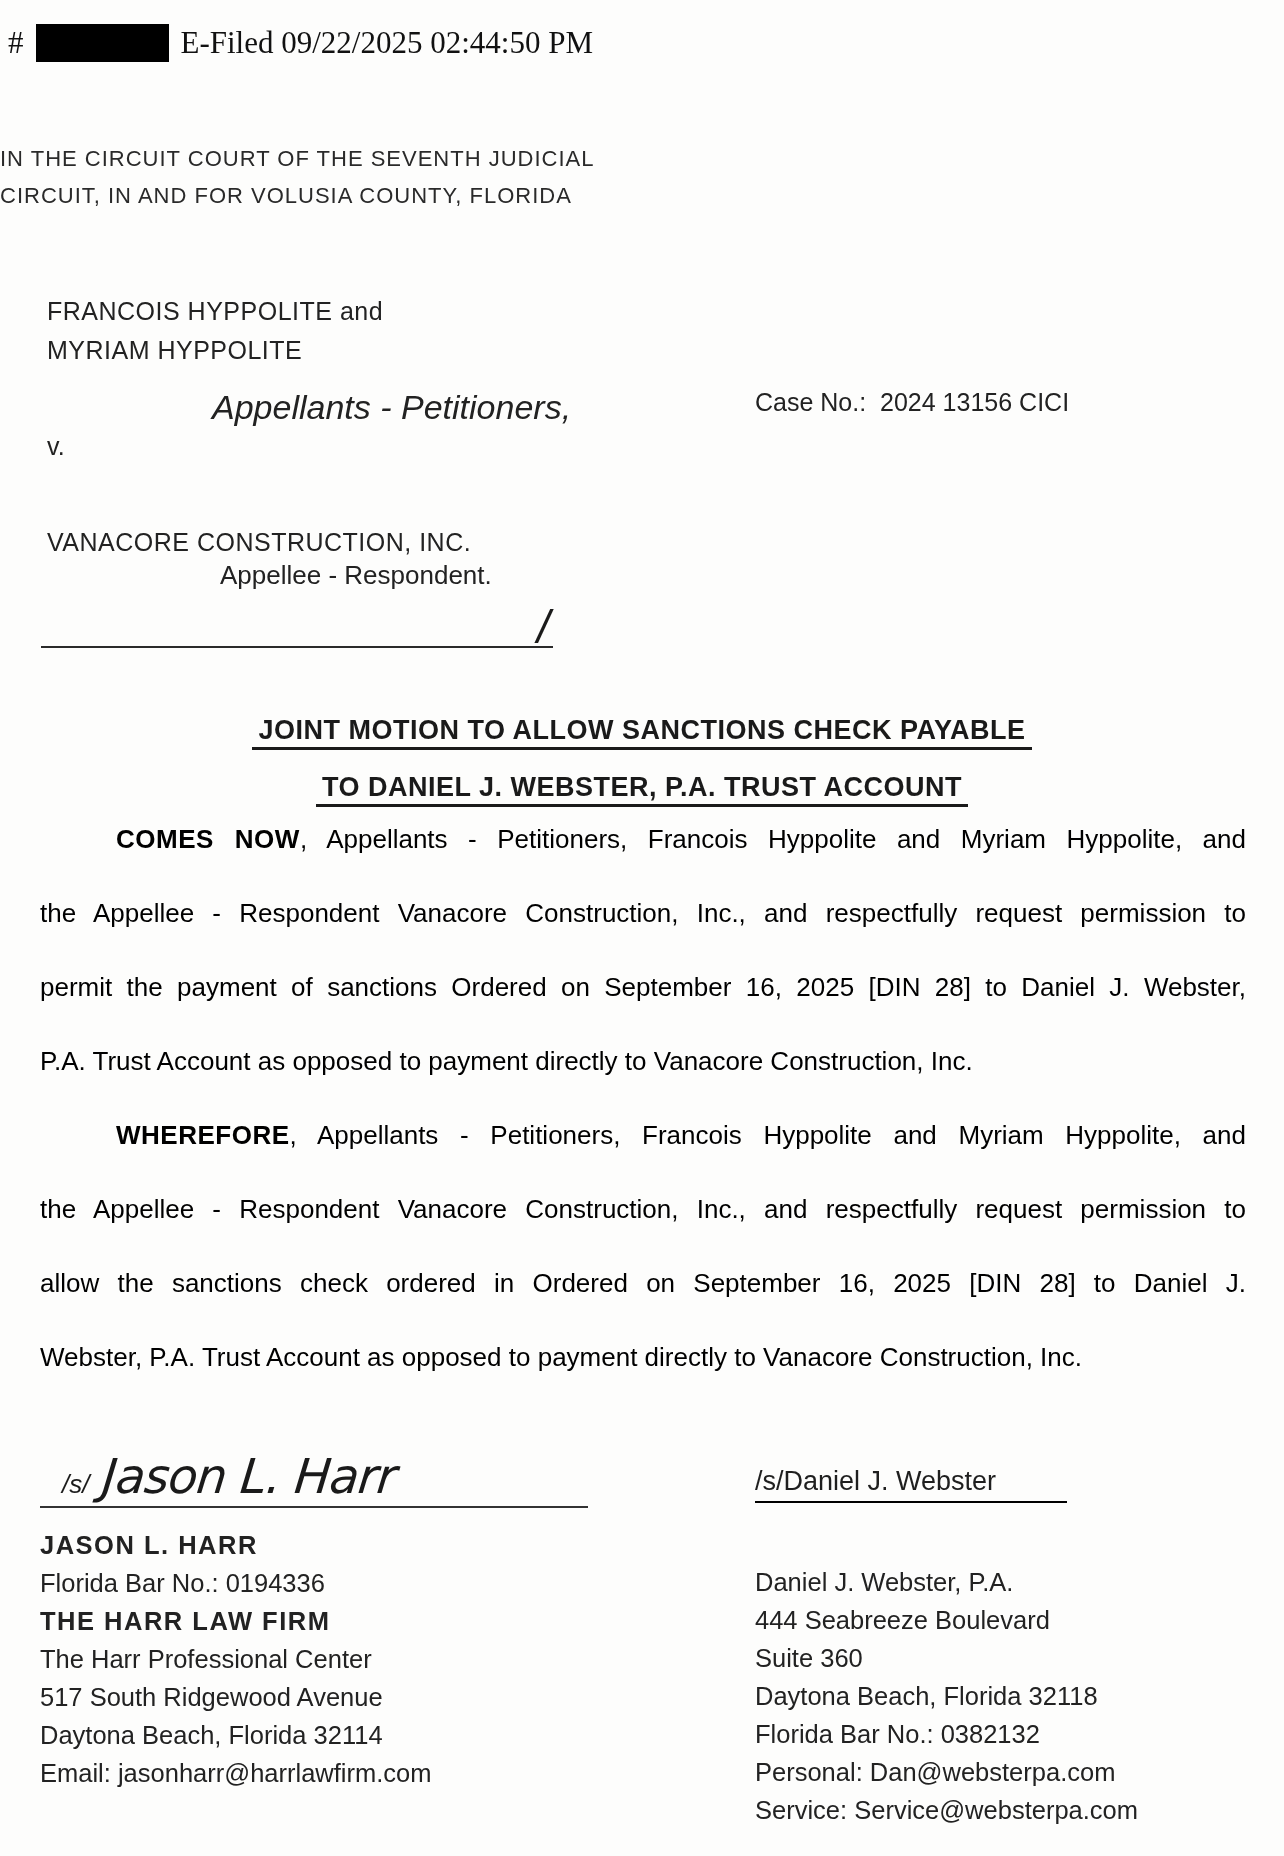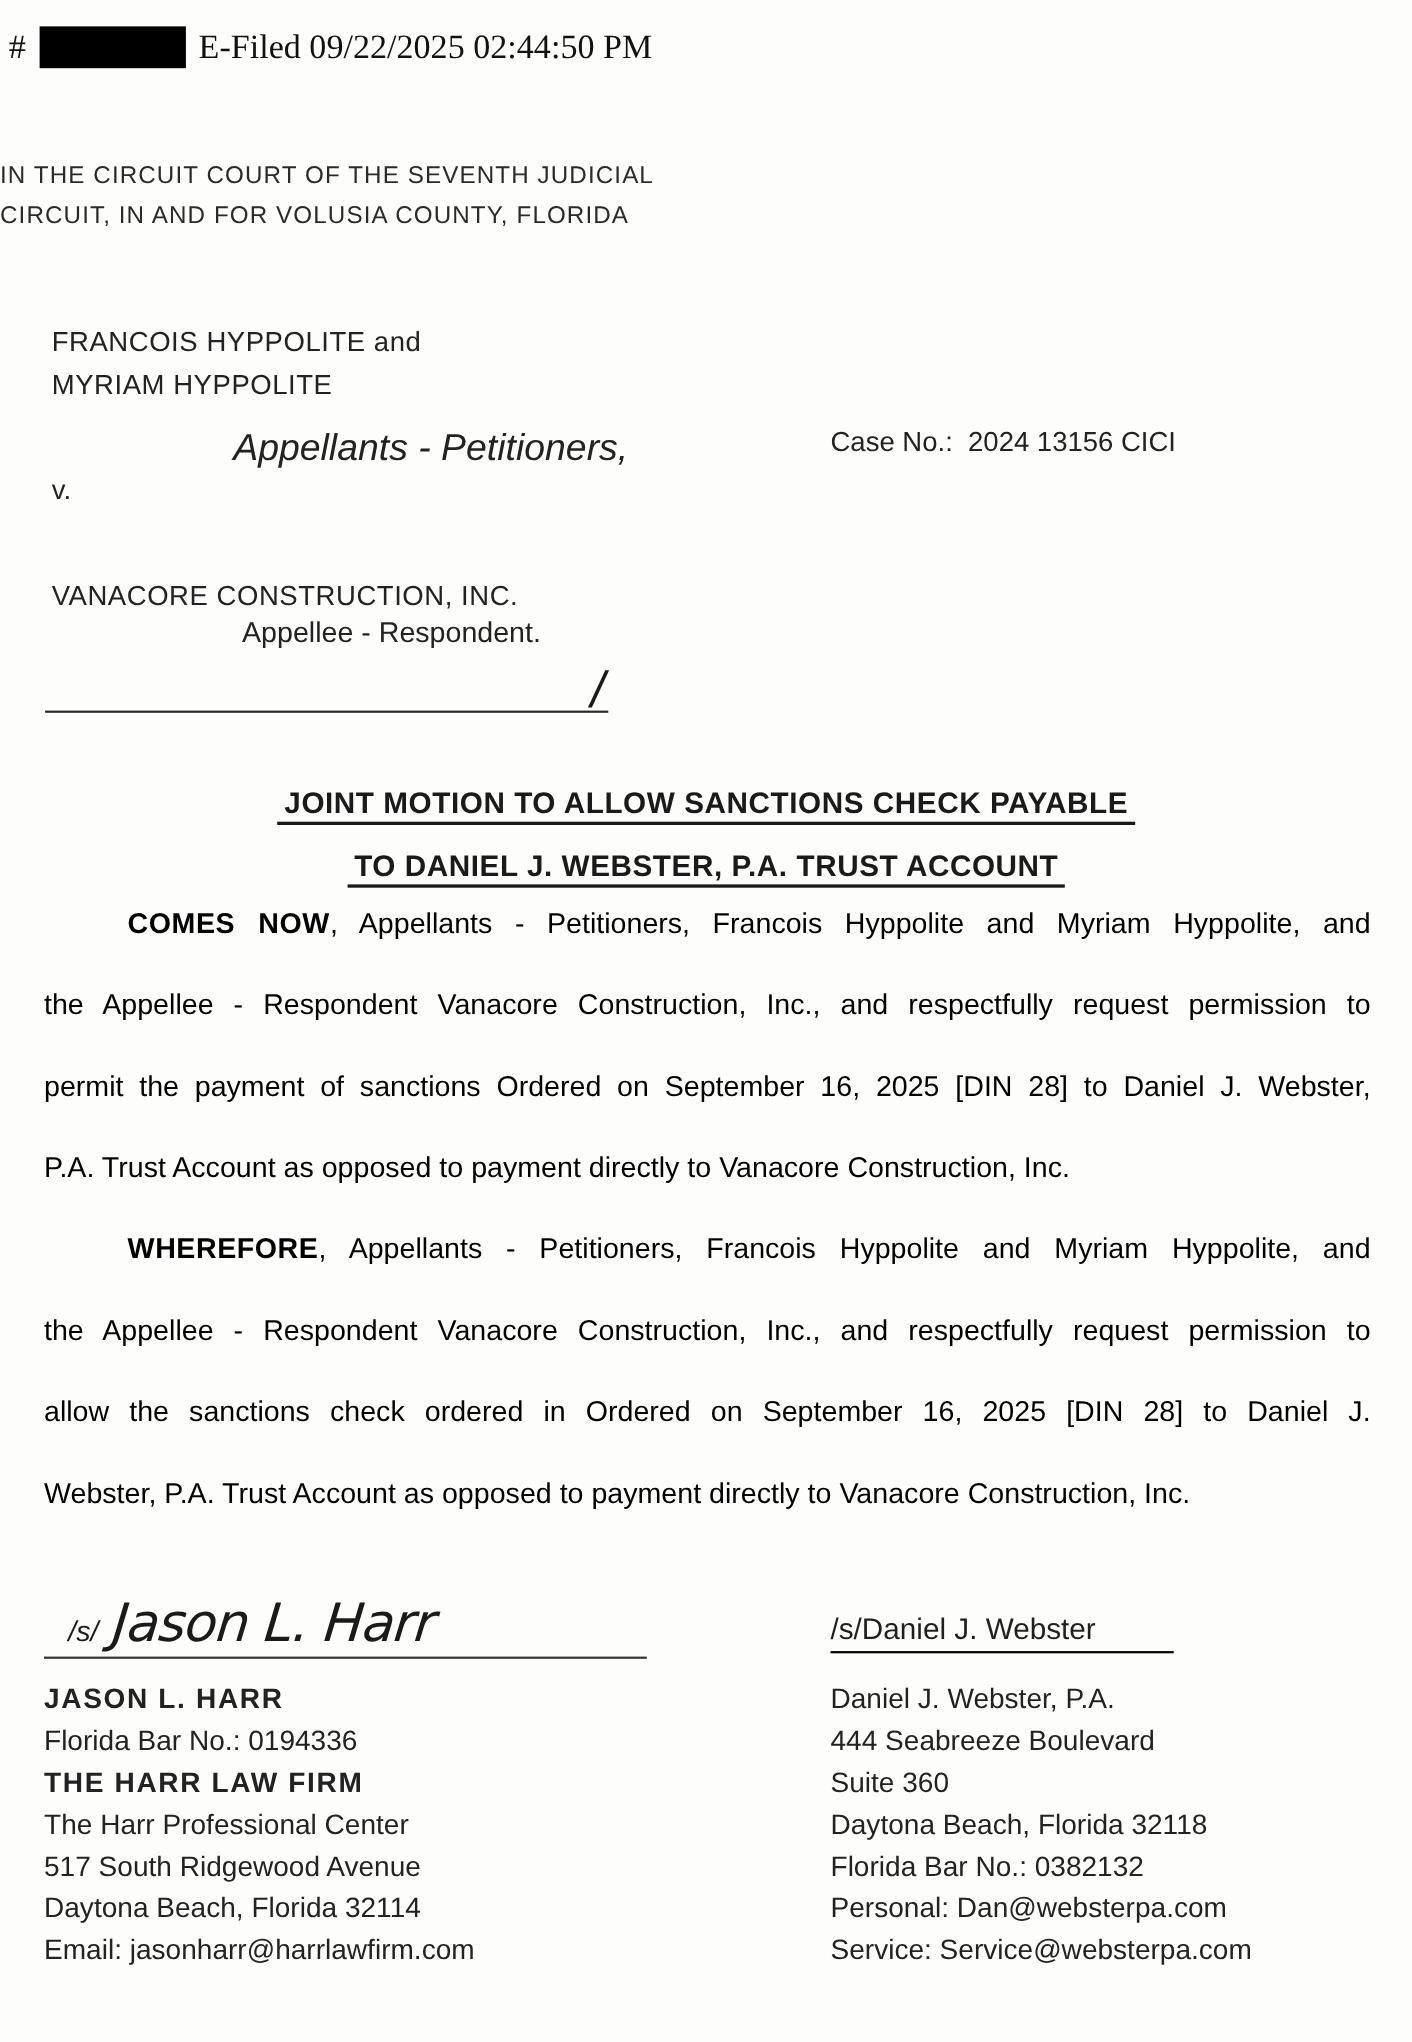--- a/index.html
+++ b/index.html
@@ -136,21 +136,21 @@
     color: #1f1f1f;
   }
   .sig-block {
     position: absolute;
     top: 1526px;
     font-size: 25.5px;
     line-height: 38px;
     color: #222;
   }
   .sig-block.left { left: 40px; }
-  .sig-block.right { left: 755px; }
+  .sig-block.right { left: 755px; margin-top: 37px; }
   .bold-name { font-weight: bold; letter-spacing: 1.5px; }
 </style>
 </head>
 <body>
 
 <div class="page">
 
   <div class="efile-header">
     <span>#</span>
     <span class="redaction-box"></span>

